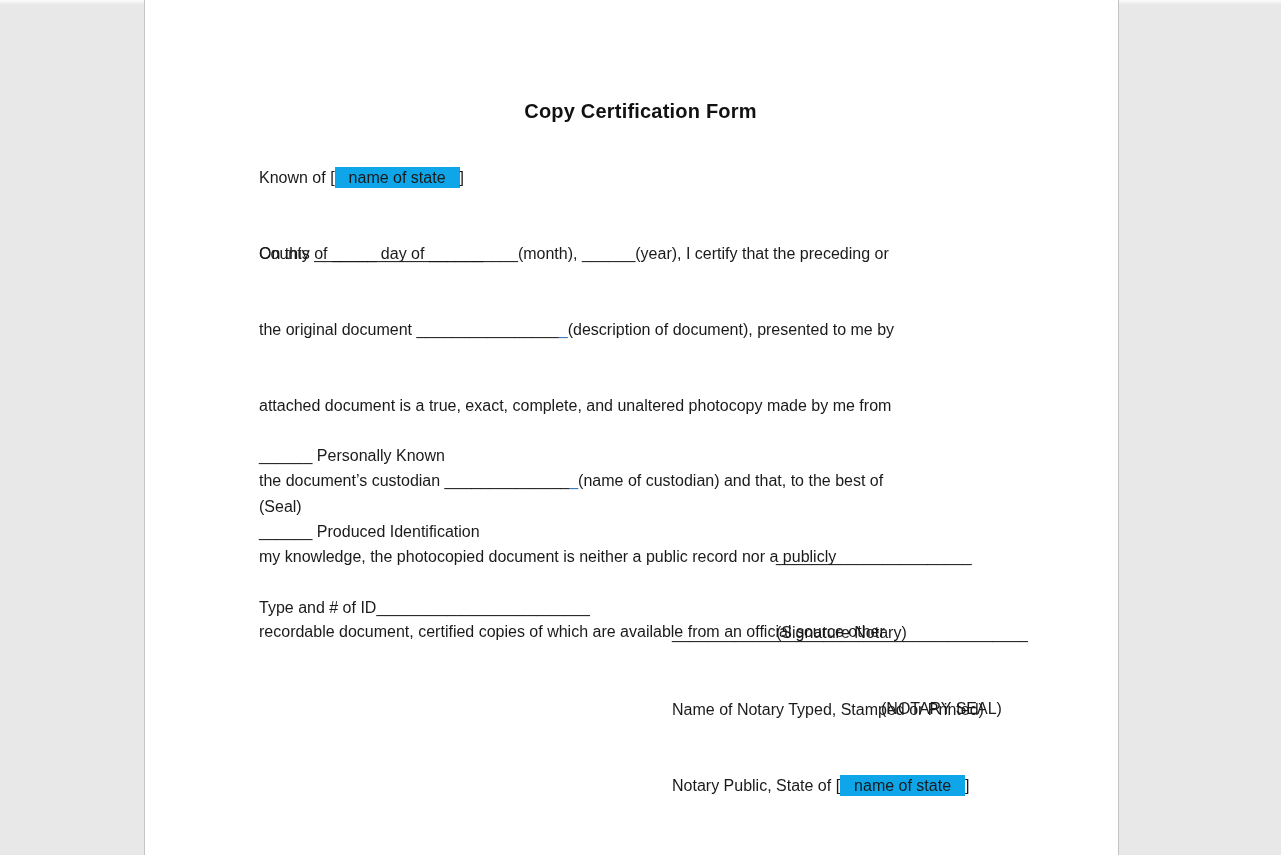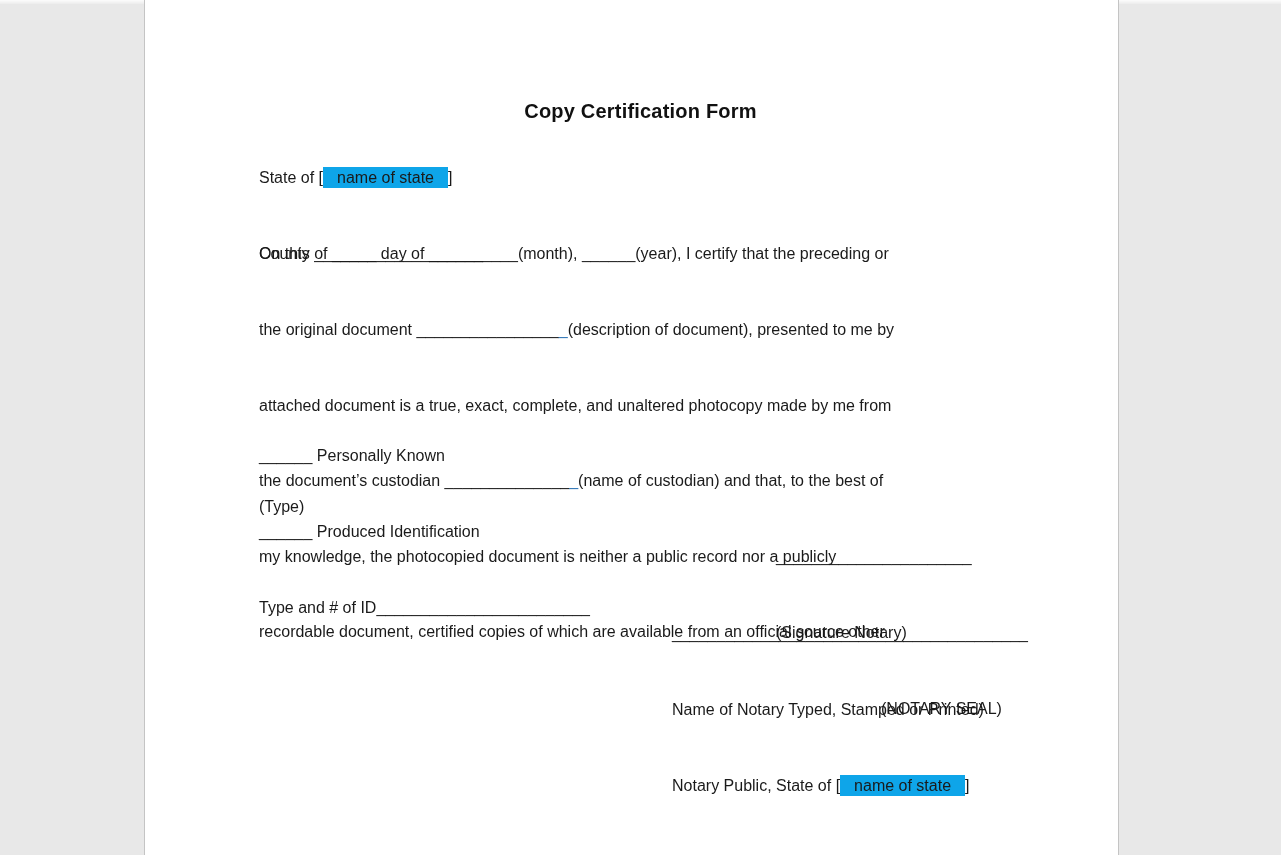--- a/index.html
+++ b/index.html
@@ -64,40 +64,40 @@
 <body>
 
 <div class="canvas">
   <div class="top-strip"></div>
 
   <div class="page">
 
     <div class="title">Copy Certification Form</div>
 
     <div class="block state-county">
-      <div><span>State of [</span><span class="hl">name of state</span><span>]</span></div>
+      <div><span>Known of [</span><span class="hl">name of state</span><span>]</span></div>
       <div>County of _________________</div>
     </div>
 
     <div class="block paragraph">
       <div>On this _______ day of __________(month), ______(year), I certify that the preceding or</div>
       <div><span>the original document ________________</span><span class="blue-blank">_</span><span>(description of document), presented to me by</span></div>
       <div>attached document is a true, exact, complete, and unaltered photocopy made by me from</div>
       <div><span>the document’s custodian ______________</span><span class="blue-blank">_</span><span>(name of custodian) and that, to the best of</span></div>
       <div>my knowledge, the photocopied document is neither a public record nor a publicly</div>
       <div>recordable document, certified copies of which are available from an official source other</div>
     </div>
 
     <div class="block id-section">
       <div>______ Personally Known</div>
       <div>______ Produced Identification</div>
       <div>Type and # of ID________________________</div>
     </div>
 
-    <div class="block seal">(Type)</div>
+    <div class="block seal">(Seal)</div>
 
     <div class="block signature">
       <div>______________________</div>
       <div>(Signature Notary)</div>
     </div>
 
     <div class="block notary">
       <div>________________________________________</div>
       <div>Name of Notary Typed, Stamped or Printed)</div>
       <div><span>Notary Public, State of [</span><span class="hl">name of state</span><span>]</span></div>

